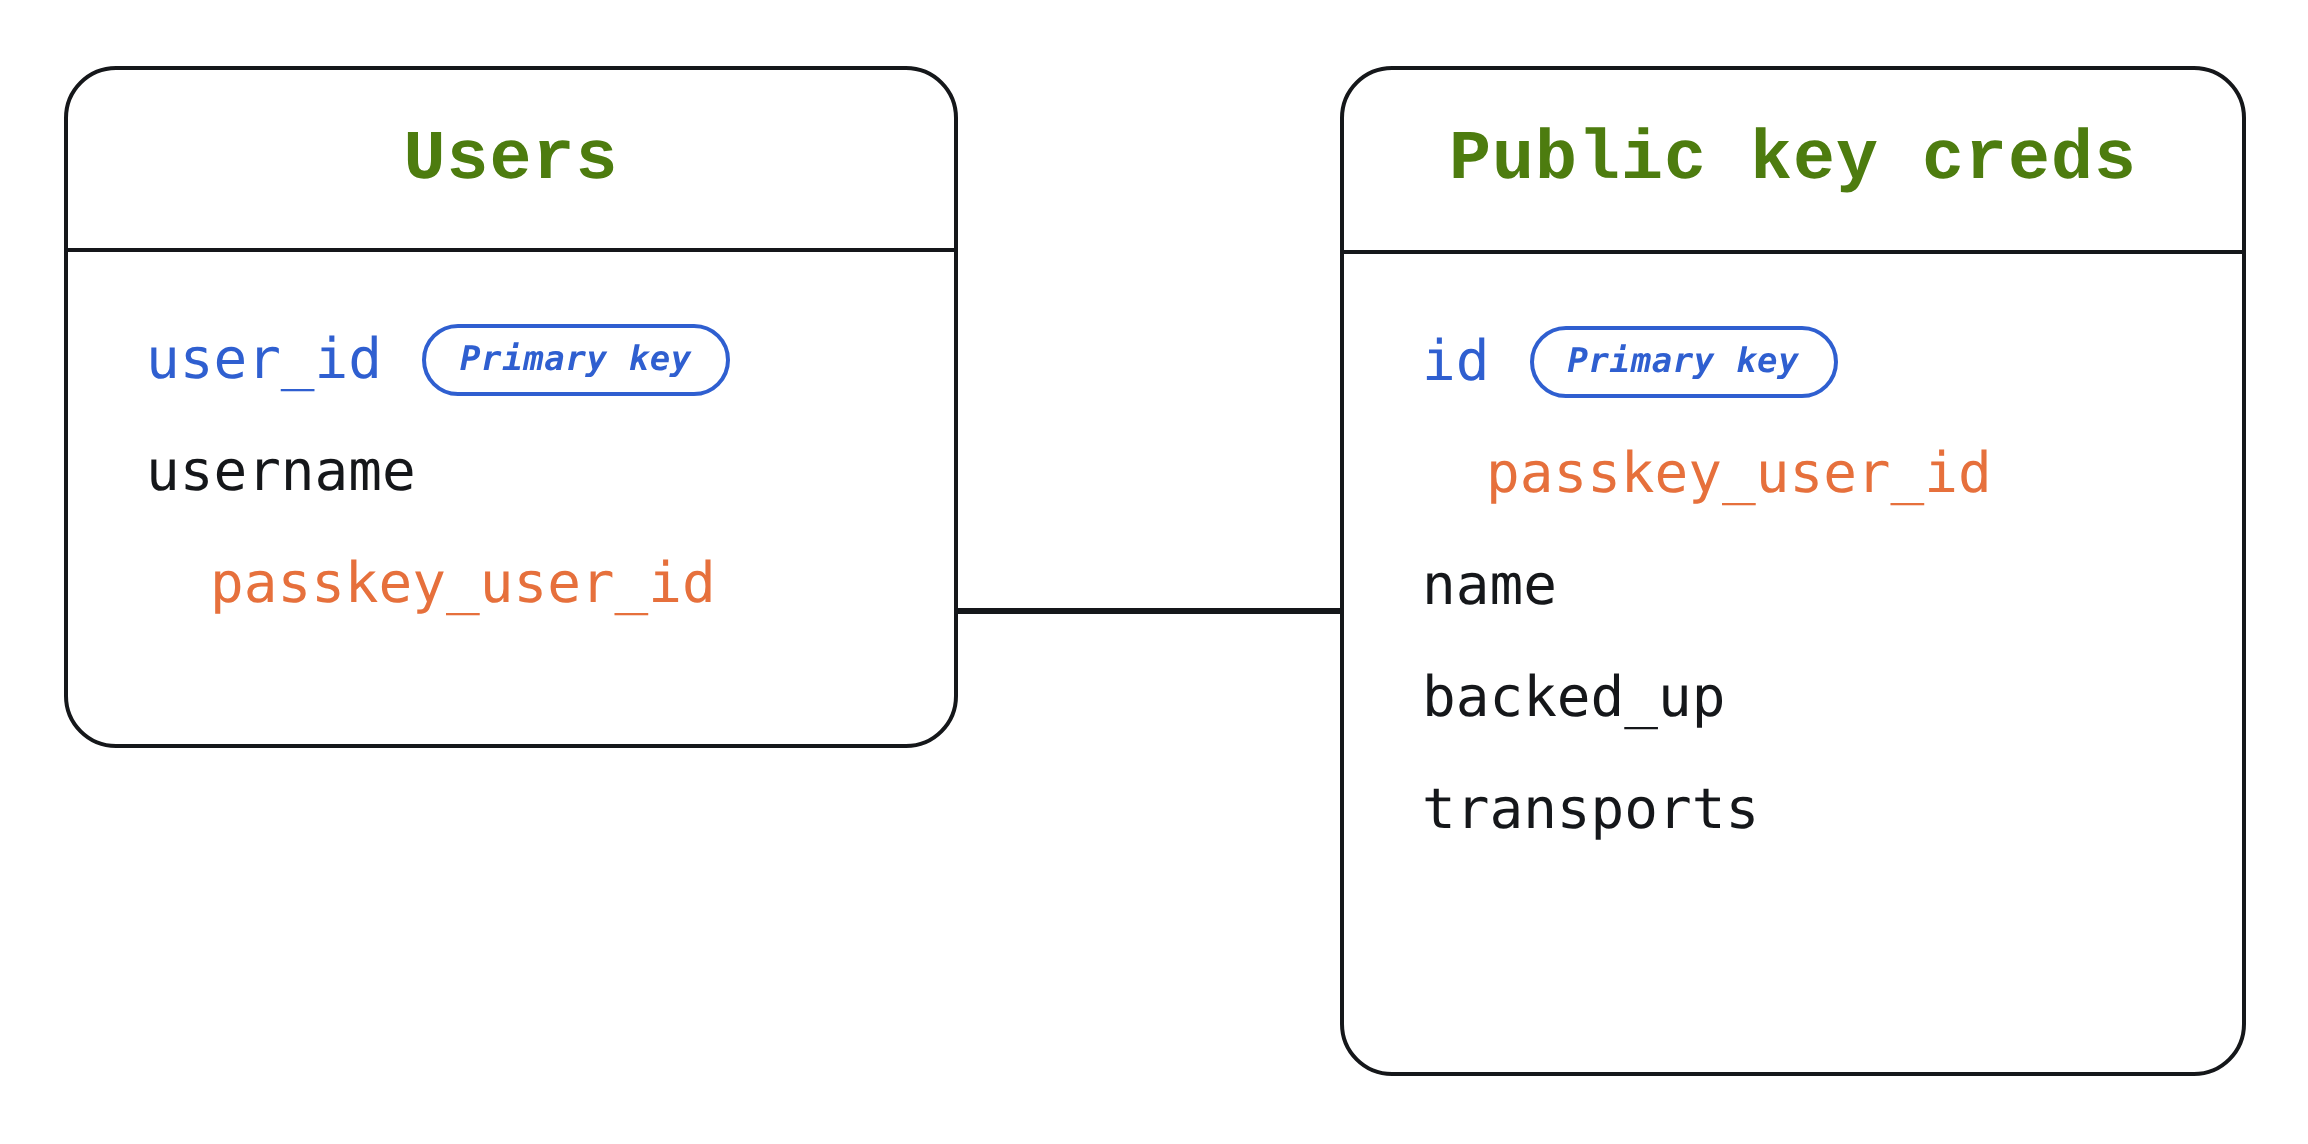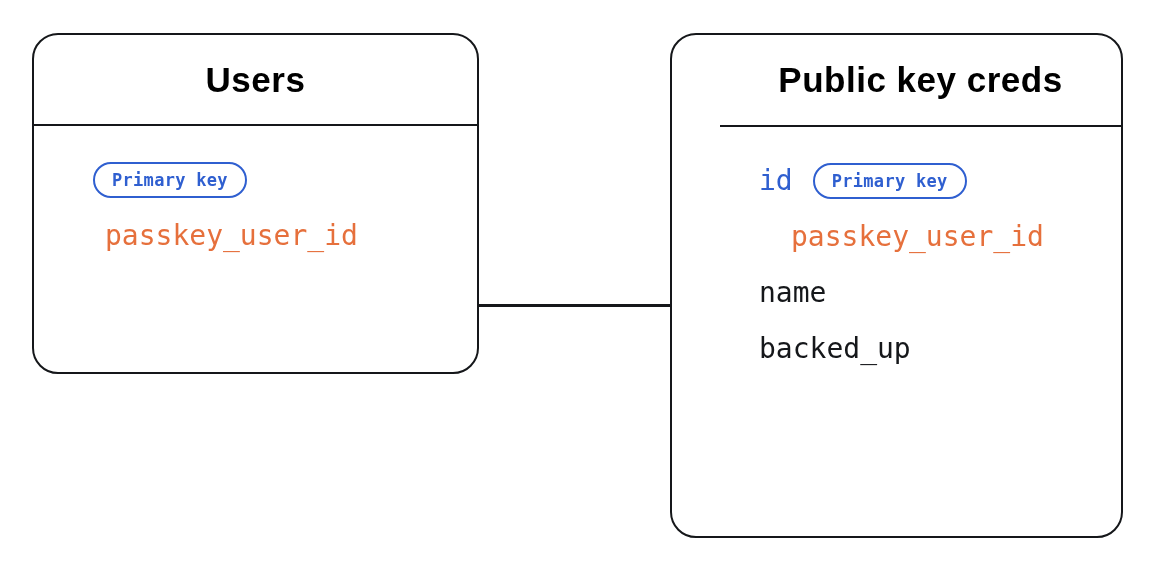--- a/index.html
+++ b/index.html
@@ -28,25 +28,25 @@
   }
   .entity-header {
     box-sizing: border-box;
     width: 100%;
     border-bottom: 2.5px solid #15171a;
     display: flex;
     align-items: center;
     justify-content: center;
   }
   .entity-title {
-    font-family: Liberation Sans, sans-serif;
+    font-family: Liberation Mono, monospace;
     font-weight: bold;
     font-size: 35px;
     letter-spacing: 0.5px;
-    color: #000000;
+    color: #4d7c0f;
     white-space: nowrap;
   }
   .entity-fields {
     position: relative;
     padding: 0;
   }
   .field-row {
     display: flex;
     align-items: center;
     height: 56px;
@@ -66,20 +66,21 @@
   .pk-badge {
     margin-left: 20px;
     display: inline-flex;
     align-items: center;
     justify-content: center;
     height: 32px;
     padding: 0 17px;
     border: 2px solid #2f5fd0;
     border-radius: 18px;
     background: #ffffff;
+    font-style: italic;
   }
   .pk-badge-label {
     font-family: "DejaVu Sans Mono", "Liberation Mono", monospace;
     font-weight: bold;
     font-size: 17px;
     letter-spacing: 0.3px;
     color: #2f5fd0;
     white-space: nowrap;
     line-height: 1;
   }
@@ -97,34 +98,38 @@
 
   <div class="connector" style="left:478px; top:304px; width:194px; height:2.5px;"></div>
 
   <div class="entity" style="left:32px; top:33px; width:447px; height:341px;">
     <div class="entity-header" style="height:91px;">
       <span class="entity-title">Users</span>
     </div>
     <div class="entity-fields" style="padding-top:26px;">
 
       <div class="field-row">
+        <span class="field-name accent-blue">user_id</span>
         <span class="pk-badge">
           <span class="pk-badge-label">Primary key</span>
         </span>
       </div>
 
+      <div class="field-row">
+        <span class="field-name">username</span>
+      </div>
 
       <div class="field-row">
         <span class="field-name accent-orange">passkey_user_id</span>
       </div>
 
     </div>
   </div>
 
-  <div class="entity" style="left:670px; top:33px; width:453px; height:505px;padding-left:48px;">
+  <div class="entity" style="left:670px; top:33px; width:453px; height:505px;">
     <div class="entity-header" style="height:92px;">
       <span class="entity-title">Public key creds</span>
     </div>
     <div class="entity-fields" style="padding-top:26px;">
 
       <div class="field-row">
         <span class="field-name accent-blue">id</span>
         <span class="pk-badge">
           <span class="pk-badge-label">Primary key</span>
         </span>
@@ -136,17 +141,20 @@
       </div>
 
       <div class="field-row">
         <span class="field-name">name</span>
       </div>
 
       <div class="field-row">
         <span class="field-name">backed_up</span>
       </div>
 
+      <div class="field-row">
+        <span class="field-name">transports</span>
+      </div>
 
     </div>
   </div>
 
 </div>
 
 </body></html>

